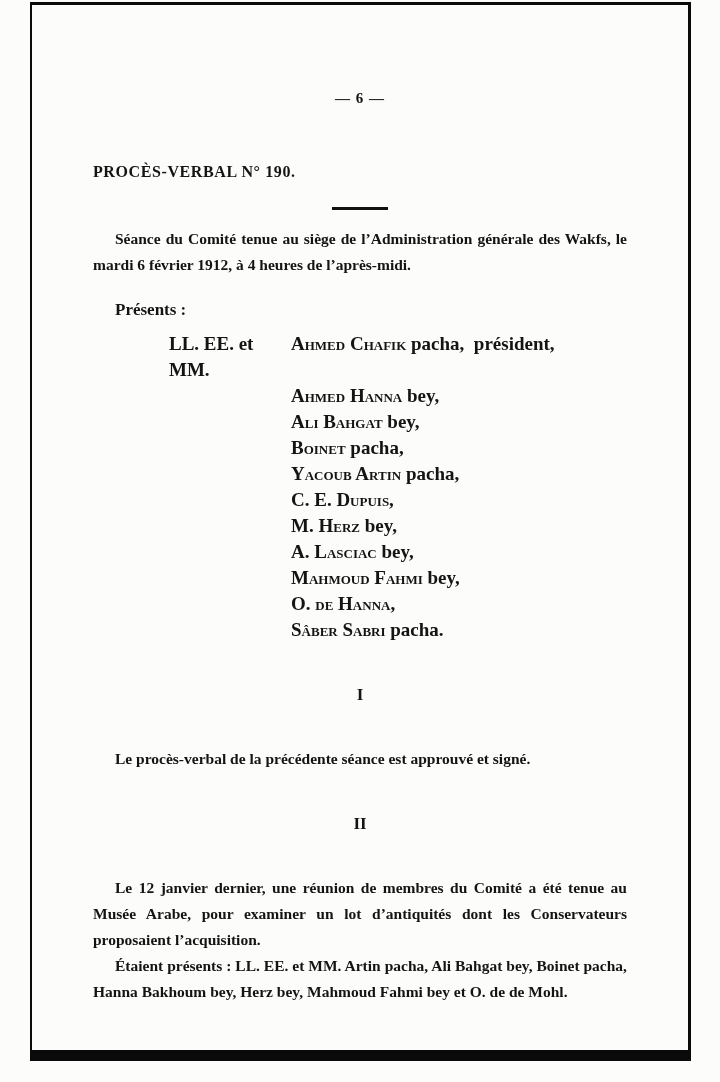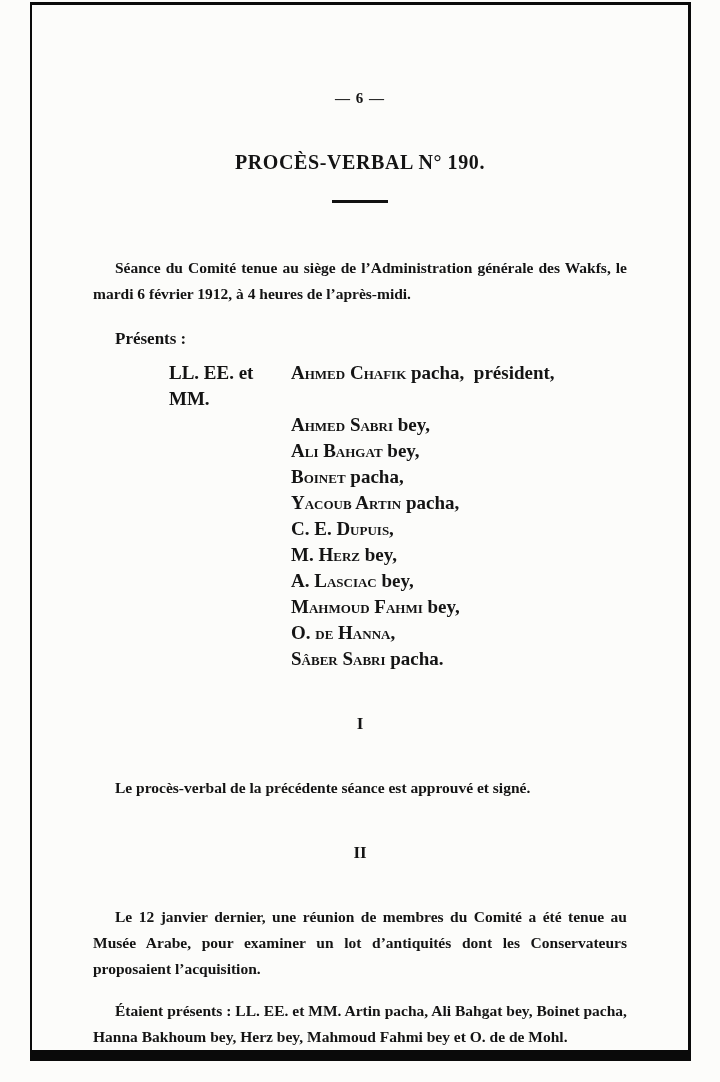--- a/index.html
+++ b/index.html
@@ -37,39 +37,39 @@
     right: 93px;
     top: 0;
   }
   .page-number {
     margin-top: 90px;
     text-align: center;
     font-size: 15px;
     letter-spacing: 1px;
   }
   .doc-title {
-    margin-top: 44px;
-    text-align: center;
-    font-size: 20px;
+    margin-top: 56px;
+    text-align: left;
+    font-size: 16px;
     letter-spacing: 0.6px;
   }
   .title-rule {
     width: 56px;
     height: 3px;
     background: #111;
     margin: 26px auto 0 auto;
   }
   .para {
     font-size: 15.5px;
     line-height: 26px;
     text-align: justify;
     text-indent: 22px;
     margin: 0;
   }
-  .intro { margin-top: 52px; }
+  .intro { margin-top: 16px; }
   .presents {
     margin-top: 19px;
     font-size: 17px;
     line-height: 26px;
     padding-left: 22px;
   }
   .attendees {
     margin-top: 8px;
     padding-left: 76px;
     font-size: 19px;
@@ -81,21 +81,21 @@
     width: 122px;
     flex: 0 0 122px;
   }
   .sc { font-variant: small-caps; }
   .section-heading {
     margin-top: 42px;
     text-align: center;
     font-size: 17px;
   }
   .after-heading { margin-top: 41px; }
-  .follow-para { margin-top: 16px; }
+  .follow-para { margin-top: 0; }
 </style>
 </head>
 <body>
 
 <div class="page">
   <div class="scan-frame"></div>
 
   <div class="content">
 
     <div class="page-number">— 6 —</div>
@@ -108,21 +108,21 @@
 
     <div class="presents">Présents :</div>
 
     <div class="attendees">
       <div class="att-row">
         <span class="att-prefix">LL. EE. et MM.</span>
         <span><span class="sc">Ahmed Chafik</span><span> pacha,&nbsp; président,</span></span>
       </div>
       <div class="att-row">
         <span class="att-prefix"></span>
-        <span><span class="sc">Ahmed Sabri</span><span> bey,</span></span>
+        <span><span class="sc">Ahmed Hanna</span><span> bey,</span></span>
       </div>
       <div class="att-row">
         <span class="att-prefix"></span>
         <span><span class="sc">Ali Bahgat</span><span> bey,</span></span>
       </div>
       <div class="att-row">
         <span class="att-prefix"></span>
         <span><span class="sc">Boinet</span><span> pacha,</span></span>
       </div>
       <div class="att-row">

